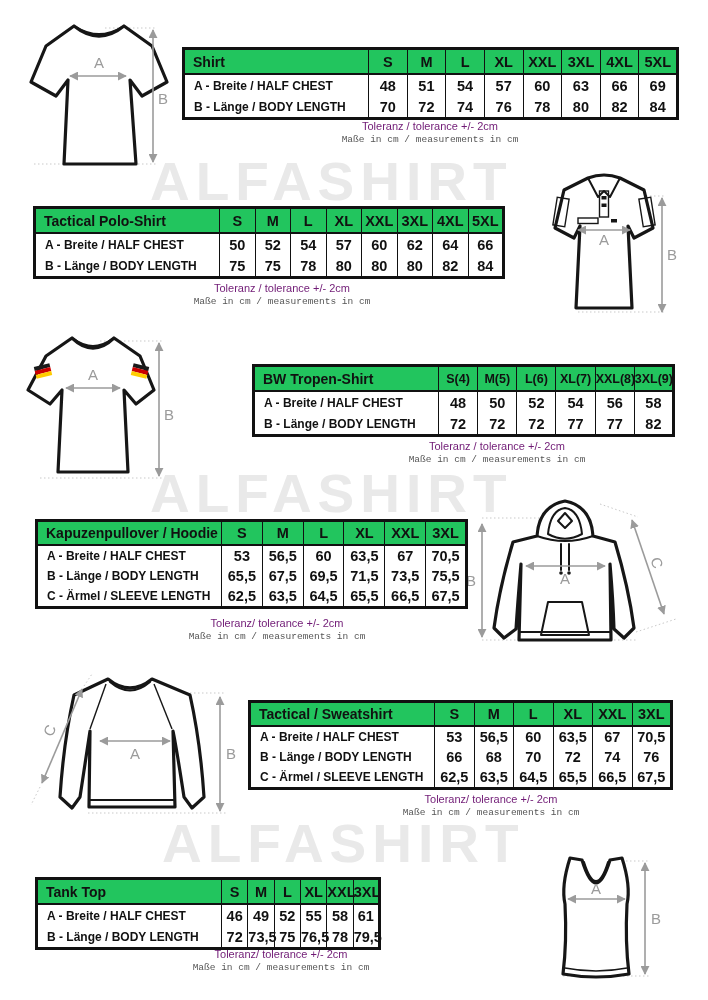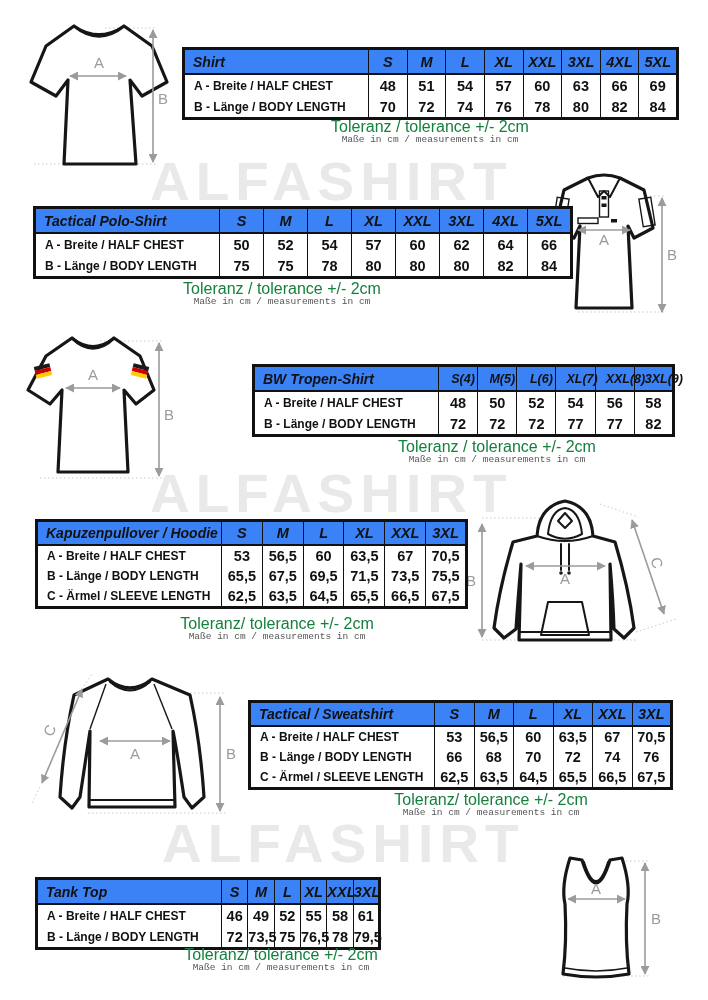--- a/index.html
+++ b/index.html
@@ -6,29 +6,29 @@
   #page{position:relative;width:708px;height:1000px;background:#fff;overflow:hidden;
         font-family:"Liberation Sans",sans-serif;}
   .wm{position:absolute;z-index:0;font-weight:bold;font-size:55px;letter-spacing:6px;
       color:#e9e9e9;white-space:nowrap;transform:scaleY(0.97);}
   .tblwrap{position:absolute;z-index:2;}
   table.size-table{width:100%;border-collapse:collapse;table-layout:fixed;
       border:3px solid #111;color:#111;font-weight:bold;}
   table.size-table col.lblcol{width:185px;}
   table.size-table th,table.size-table td{padding:0;margin:0;}
   table.size-table th:not(:first-child),table.size-table td:not(:first-child){border-left:1.5px solid #111;}
-  table.size-table thead th{background:#3b82f6;height:23px;font-size:14.5px;border-bottom:2.5px solid #111;text-align:center;font-style:italic;}
+  table.size-table thead th{background:#22c55e;height:23px;font-size:14.5px;border-bottom:2.5px solid #111;text-align:center;}
   table.size-table thead th.title{text-align:left;padding-left:8px;font-size:14px;}
   table.size-table tbody td{height:21px;text-align:center;font-size:14.5px;background:#fff;}
   table.size-table tbody td.rowlabel{text-align:left;padding-left:9px;font-size:12px;}
   .rows3 table.size-table thead th{height:22px;}
   .rows3 table.size-table tbody td{height:20px;}
-  .t3 table.size-table thead th.size{font-size:12.5px;padding-left:10px;}
+  .t3 table.size-table thead th.size{font-size:12.5px;}
   .note{position:absolute;z-index:2;transform:translateX(-50%);text-align:center;white-space:nowrap;}
-  .note-l1{font-size:16px;color:#15803d;line-height:15px;}
+  .note-l1{font-size:11px;color:#701a75;line-height:15px;}
   .note-l2{font-size:9.5px;color:#555;line-height:12px;font-family:Liberation Mono, monospace;}
   svg.illus{position:absolute;z-index:1;overflow:visible;}
   .garment{fill:#fff;stroke:#161616;stroke-width:3.2;stroke-linejoin:round;stroke-linecap:round;}
   .detail{fill:none;stroke:#161616;stroke-width:2;stroke-linejoin:round;stroke-linecap:round;}
   .thin{fill:none;stroke:#161616;stroke-width:1.4;}
   .arrow{stroke:#9b9b9b;stroke-width:1.6;fill:none;}
   .leader{stroke:#c9c9c9;stroke-width:1;fill:none;stroke-dasharray:1.5 2.5;}
   .dim{fill:#9b9b9b;font-size:15px;font-family:"Liberation Sans",sans-serif;}
 </style>
 </head>
@@ -109,21 +109,21 @@
             <td>84</td>
           </tr>
         </tbody>
       </table>
     </div>
   <div class="note" style="left:430px;top:119px">
     <div class="note-l1">Toleranz / tolerance +/- 2cm</div>
     <div class="note-l2">Maße in cm / measurements in cm</div>
   </div>
 
-  <div class="tblwrap" style="left:33px;top:206px;width:540px">
+  <div class="tblwrap" style="left:33px;top:206px;width:472px">
       <table class="size-table">
         <colgroup>
           <col class="lblcol">
           <col>
           <col>
           <col>
           <col>
           <col>
           <col>
           <col>

